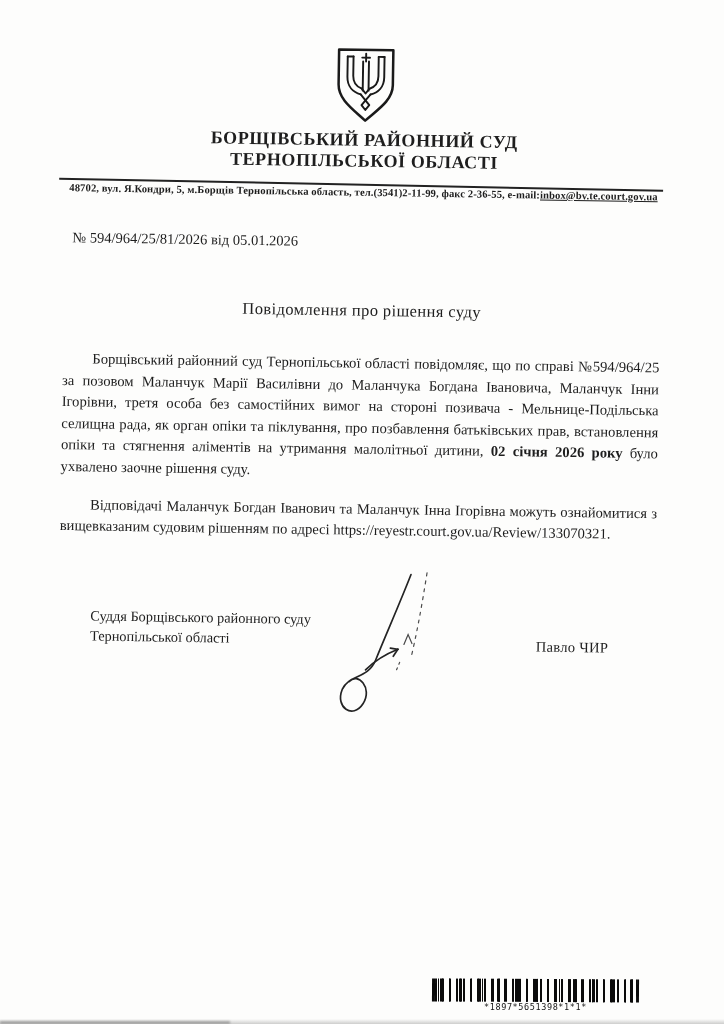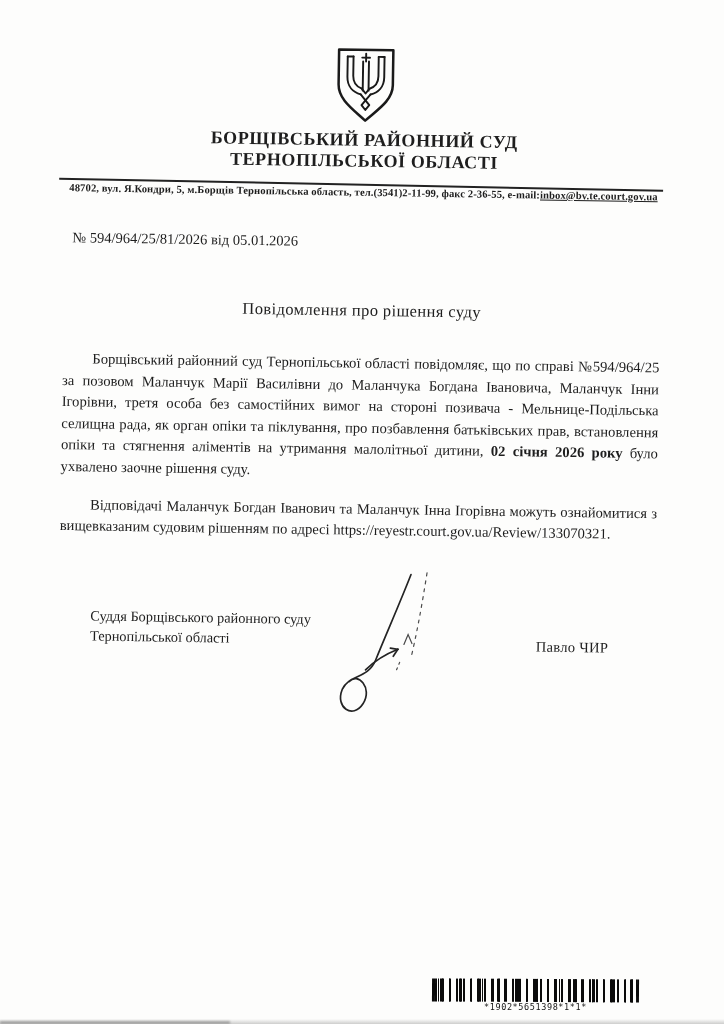--- a/index.html
+++ b/index.html
@@ -175,17 +175,17 @@
       </svg>
 
       <div class="sig-name">Павло ЧИР</div>
     </div>
 
   </div>
 </div>
 
 <div class="barcode">
   <div class="barcode-bars"></div>
-  <div class="barcode-text">*1902*5651398*1*1*</div>
+  <div class="barcode-text">*1897*5651398*1*1*</div>
 </div>
 
 <div class="bottom-edge"></div>
 <div class="bottom-edge-left"></div>
 
 </body></html>

